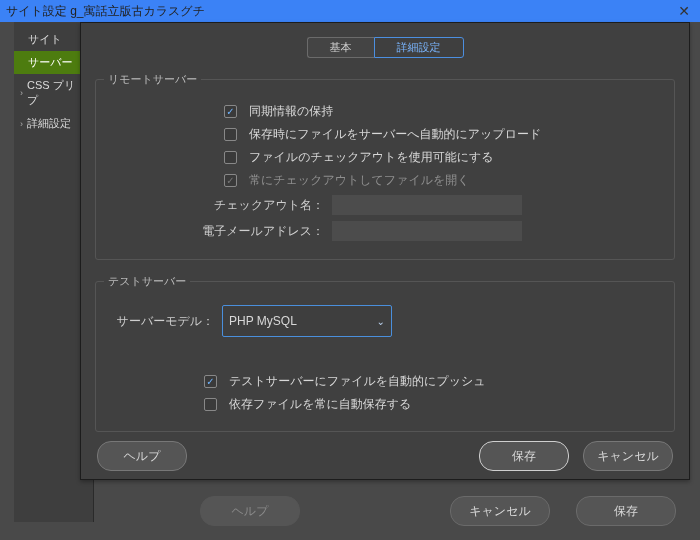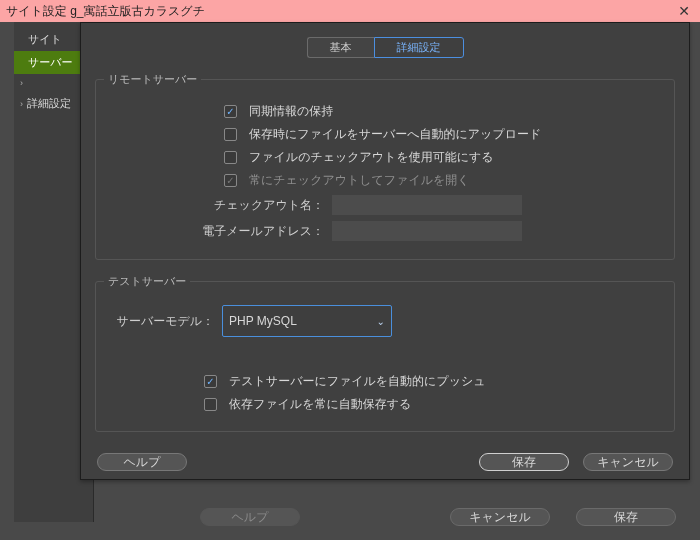--- a/index.html
+++ b/index.html
@@ -1,31 +1,31 @@
 <!DOCTYPE html>
 <html><head>
 <meta charset="utf-8">
 <style>
   * { box-sizing: border-box; margin: 0; padding: 0; font-family: "Hiragino Kaku Gothic Pro","Meiryo",sans-serif; }
   body { width:700px; height:540px; background:#3a3a3a; color:#d8d8d8; font-size:12px; overflow:hidden; position:relative; }
   .backdrop { position:absolute; inset:0; background:#494949; }
   .bg-text { position:absolute; right:10px; top:40px; color:#c8c8c8; font-size:12px; line-height:1.6; text-align:left;}
   .bg-extra { position:absolute; right:10px; top:325px; color:#c0c0c0; font-size:12px;}
   .bg-buttons { position:absolute; left:0; right:0; bottom:14px; display:flex; gap:26px; padding-left:200px; padding-right:24px;}
-  .pillbtn { border:1px solid #777; border-radius:14px; background:#555; color:#d8d8d8; height:18px; min-width:100px; display:flex; align-items:center; justify-content:center; cursor:pointer; user-select:none;}
+  .pillbtn { border:1px solid #777; border-radius:14px; background:#555; color:#d8d8d8; height:30px; min-width:100px; display:flex; align-items:center; justify-content:center; cursor:pointer; user-select:none;}
   .pillbtn.ghost { border-color:#6a6a6a; }
   .pillbtn.disabled { color:#8a8a8a; border-color:#555; cursor:default;}
   
   .sidebar { position:absolute; left:14px; top:22px; width:80px; background:#3e3e3e; border-right:1px solid #2a2a2a; height:500px; padding-top:6px;}
   .side-item { padding:4px 8px 4px 14px; color:#dcdcdc; cursor:pointer; display:flex; align-items:center; gap:4px; font-size:11px;}
   .side-item.active { background:#4d7c0f; color:#fff;}
   .side-item .chev { font-size:9px; color:#b0b0b0;}
   .side-item.indent { padding-left:6px;}
   
-  .titlebar { position:absolute; left:0; right:0; top:0; height:22px; background:#fca5a5; color:#222; display:flex; align-items:center; padding:0 6px; font-size:12px; justify-content:space-between;}
+  .titlebar { position:absolute; left:0; right:0; top:0; height:22px; background:#3b82f6; color:#222; display:flex; align-items:center; padding:0 6px; font-size:12px; justify-content:space-between;}
   .titlebar .close { font-size:14px; cursor:pointer; color:#333; width:20px; text-align:center;}
   
   .panel { position:absolute; left:80px; top:22px; right:10px; bottom:60px; background:#404040; border:1px solid #1c1c1c; box-shadow:0 2px 4px rgba(0,0,0,.3);}
   .tabs { display:flex; justify-content:center; margin-top:14px; gap:0;}
   .tab { border:1px solid #6b6b6b; padding:2px 22px; font-size:11px; color:#cfcfcf; background:#444; cursor:pointer;}
   .tab:first-child { border-radius:3px 0 0 3px; border-right:none;}
   .tab:last-child { border-radius:0 3px 3px 0;}
   .tab.active { color:#7bb6ff; border-color:#4c8fe0; background:#3f3f3f;}
   
   fieldset.group { border:1px solid #555; border-radius:3px; margin:14px 14px 0 14px; padding:10px 8px 12px 8px;}
@@ -69,20 +69,21 @@
 <div class="titlebar">
   <span>サイト設定 g_寓話立版古カラスグチ</span>
   <span class="close">✕</span>
 </div>
 
 <div class="sidebar">
   <div class="side-item">サイト</div>
   <div class="side-item active">サーバー</div>
   <div class="side-item indent">
       <span class="chev">›</span>
+      <span>CSS プリプ</span>
     </div>
   <div class="side-item indent">
       <span class="chev">›</span>
       <span>詳細設定</span>
     </div>
 </div>
 
 <div class="panel">
   <div class="tabs">
     <div class="tab">基本</div>

